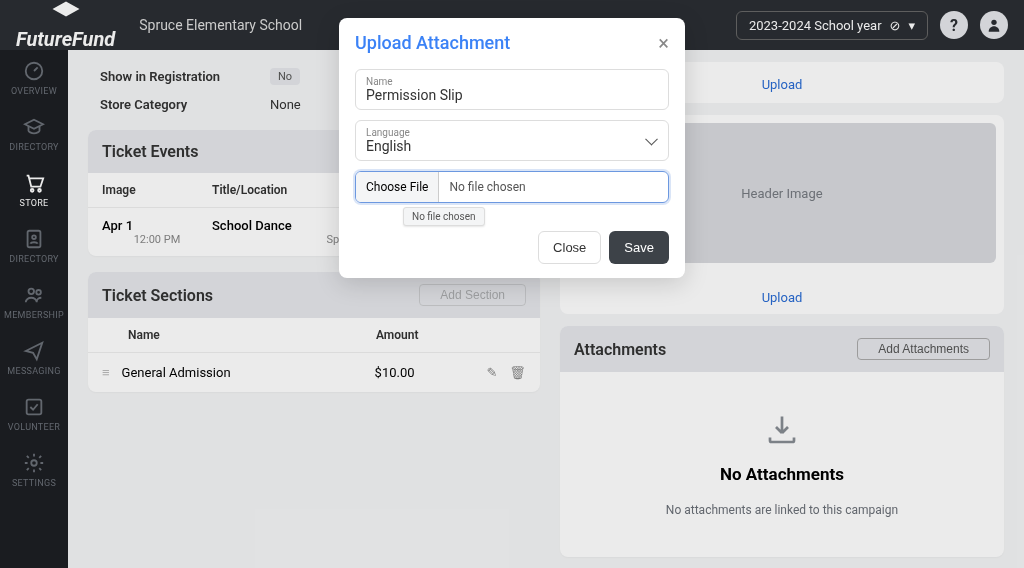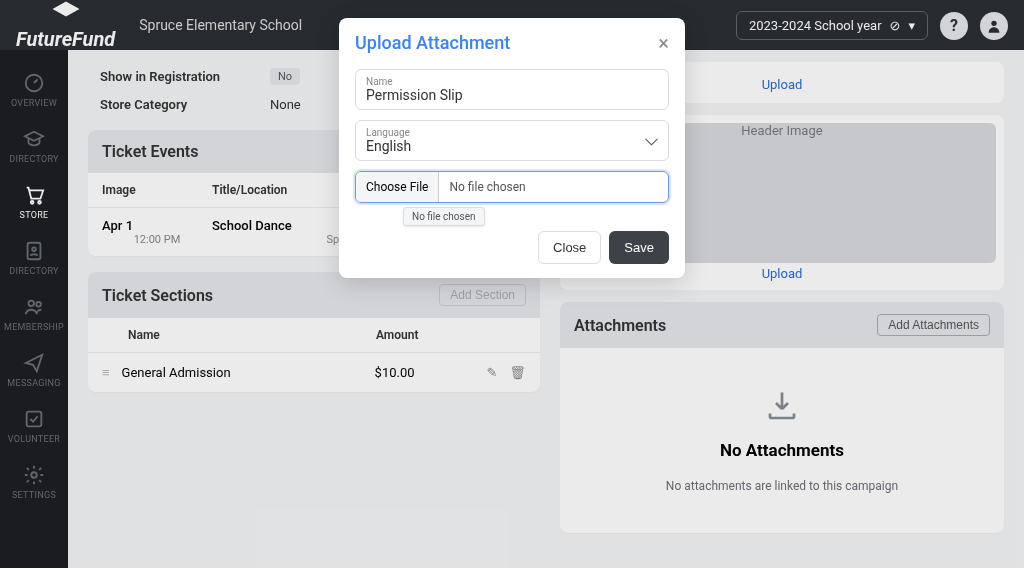--- a/index.html
+++ b/index.html
@@ -4,26 +4,26 @@
   <style>
     * { box-sizing: border-box; margin: 0; padding: 0; }
     body { font-family: -apple-system, BlinkMacSystemFont, "Segoe UI", Roboto, sans-serif; background: #f4f5f6; width: 1024px; height: 568px; overflow: hidden; position: relative; }
     
     
     .topbar { background: #2b2e33; height: 50px; display: flex; align-items: center; padding: 0 16px; color: #fff; justify-content: space-between; }
     .topbar-left { display: flex; align-items: center; gap: 24px; }
     .logo { display: flex; align-items: center; gap: 8px; font-weight: 700; font-size: 20px; font-style: italic; flex-direction: column; }
     .logo svg { width: 30px; height: 20px; fill: #fff; }
     .school-name { font-size: 14px; color: #ddd; }
-    .topbar-right { display: flex; align-items: flex-end; gap: 12px; }
+    .topbar-right { display: flex; align-items: center; gap: 12px; }
     .year-select { border: 1px solid #666; border-radius: 6px; padding: 6px 12px; display: flex; align-items: center; gap: 8px; font-size: 13px; cursor: pointer; }
     .icon-btn { width: 28px; height: 28px; border-radius: 50%; background: #e5e7eb; color: #2b2e33; display: flex; align-items: center; justify-content: center; cursor: pointer; font-weight: bold; }
     
     
-    .sidebar { position: absolute; left: 0; top: 50px; bottom: 0; width: 68px; background: #1d1f23; display: flex; flex-direction: column; align-items: center; padding-top: 12px; }
+    .sidebar { position: absolute; left: 0; top: 50px; bottom: 0; width: 68px; background: #1d1f23; display: flex; flex-direction: column; align-items: center; }
     .nav-item { display: flex; flex-direction: column; align-items: center; gap: 4px; padding: 10px 0; width: 100%; cursor: pointer; color: #6b7078; font-size: 9px; letter-spacing: 0.3px; }
     .nav-item.active { color: #fff; }
     .nav-item svg { width: 22px; height: 22px; }
     
     
     .main { position: absolute; left: 68px; top: 50px; right: 0; bottom: 0; padding: 12px 20px; overflow: hidden; }
     .cols { display: flex; gap: 20px; }
     .col-left { width: 452px; }
     .col-right { flex: 1; }
     
@@ -42,25 +42,25 @@
     .c-title { flex: 1; }
     .sub { color: #888; font-size: 11px; text-align: center; }
     
     .section-row { display: flex; align-items: center; padding: 12px 14px; font-size: 13px; gap: 12px; }
     .drag-handle { color: #bbb; cursor: grab; }
     .c-name { flex: 1; }
     .c-amount { width: 100px; }
     .row-actions { display: flex; gap: 12px; color: #888; }
     .row-actions span { cursor: pointer; }
     
-    .header-add-btn { background: transparent; border: 1px solid #aaa; color: #555; padding: 3px 10px; border-radius: 4px; font-size: 12px; cursor: pointer; }
+    .header-add-btn { background: transparent; border: 1px solid #aaa; color: #555; padding: 3px 20px; border-radius: 4px; font-size: 12px; cursor: pointer; }
     
     .upload-box { background: #fff; border-radius: 8px; padding: 8px; text-align: center; margin-bottom: 12px; }
     .upload-link { color: #2a6cd4; font-size: 13px; cursor: pointer; text-decoration: none; }
-    .img-placeholder { background: #d8dade; height: 140px; display: flex; justify-content: center; color: #767a80; font-size: 13px; border-radius: 6px; margin-bottom: 0; }
+    .img-placeholder { background: #d8dade; height: 140px; display: flex; align-items: center; justify-content: center; color: #767a80; font-size: 13px; border-radius: 6px; margin-bottom: 24px; }
     
     .empty-state { text-align: center; padding: 40px 20px; }
     .empty-state svg { width: 36px; height: 36px; color: #878c93; margin-bottom: 12px; }
     .empty-state h4 { font-size: 17px; color: #000000; font-weight: 700; margin-bottom: 19px; }
     .empty-state p { font-size: 12px; color: #6b7078; }
     
     
     .overlay { position: absolute; inset: 0; background: rgba(0,0,0,0.08); display: flex; justify-content: center; align-items: flex-start; padding-top: 18px; }
     .modal { background: #fff; border-radius: 8px; width: 346px; box-shadow: 0 6px 24px rgba(0,0,0,0.15); }
     .modal-head { display: flex; justify-content: space-between; align-items: center; padding: 14px 16px 10px; }

